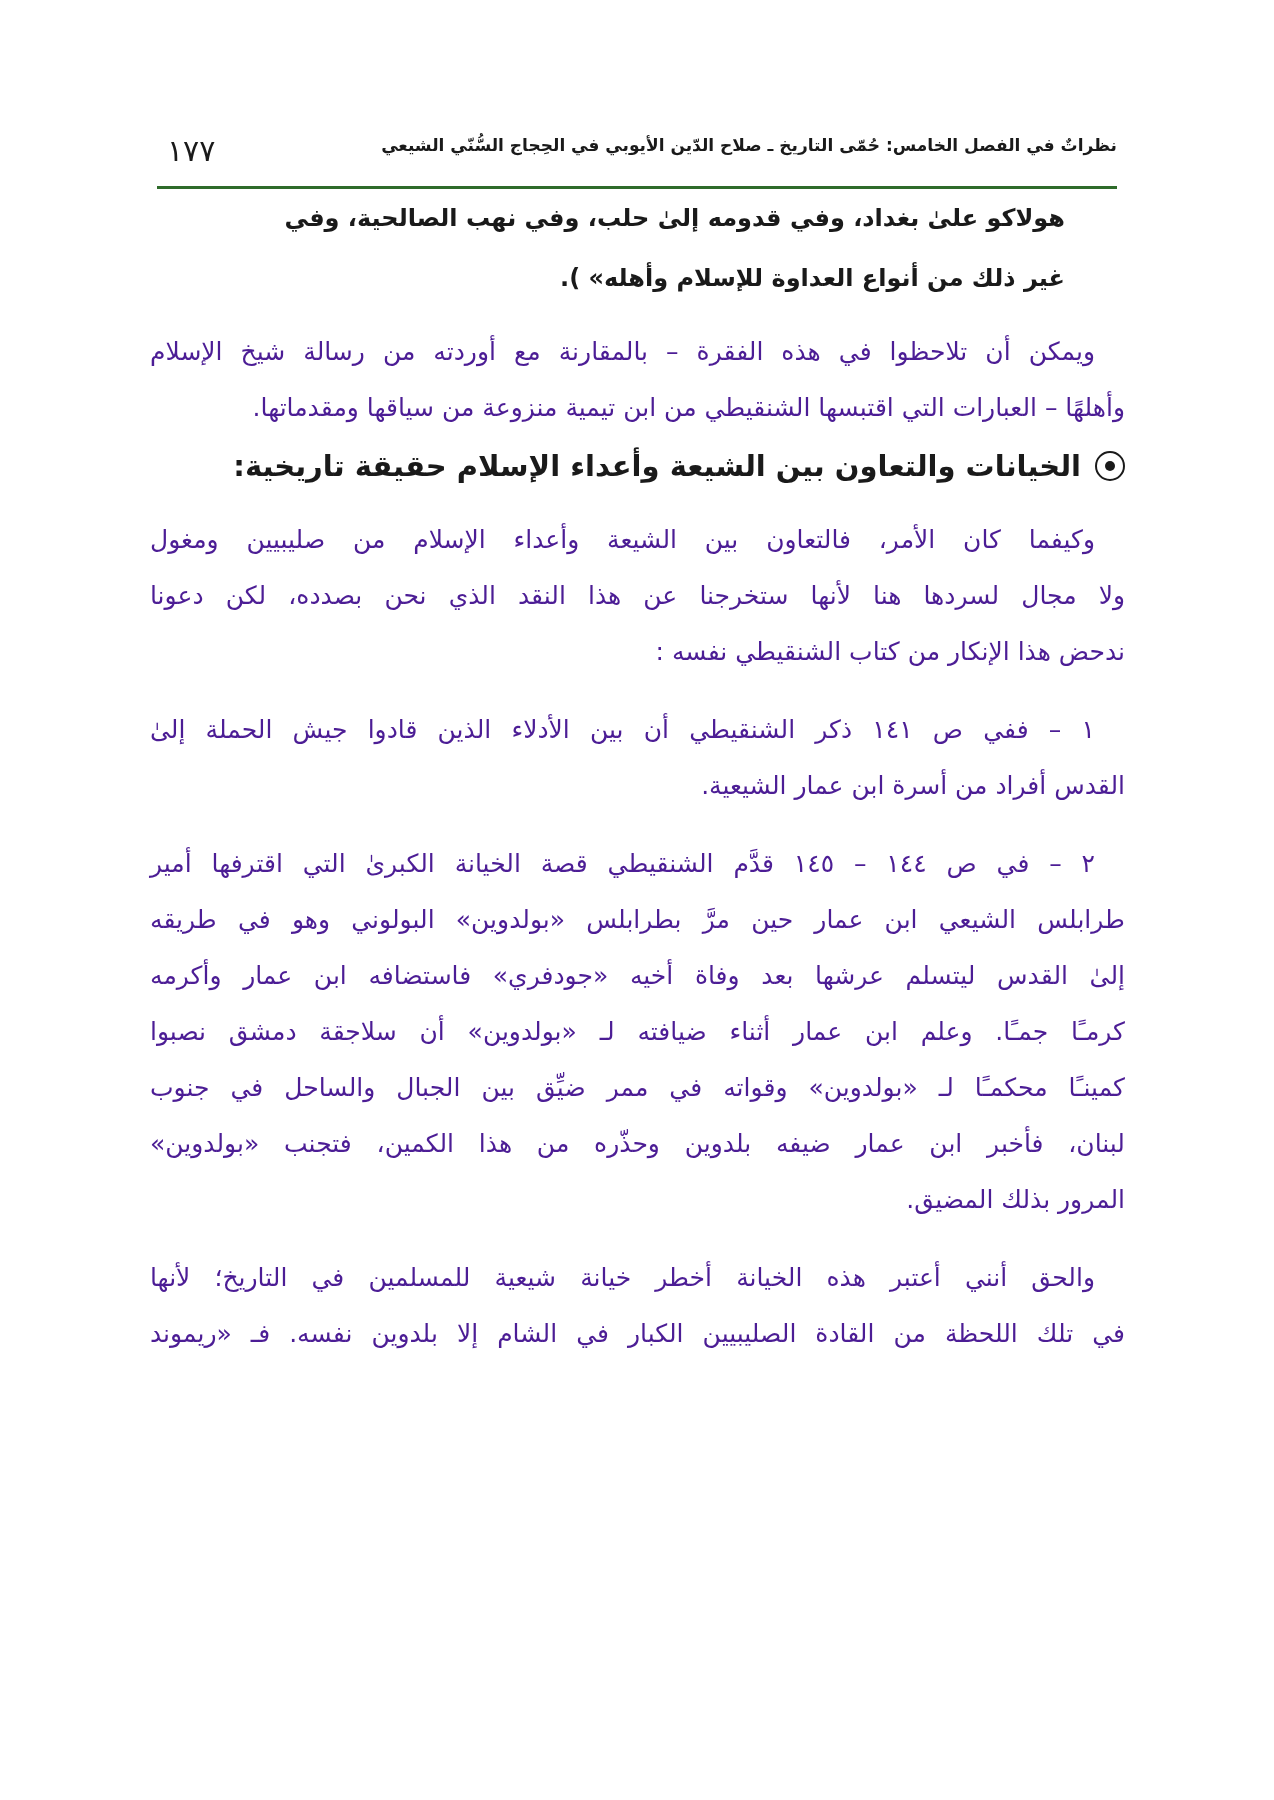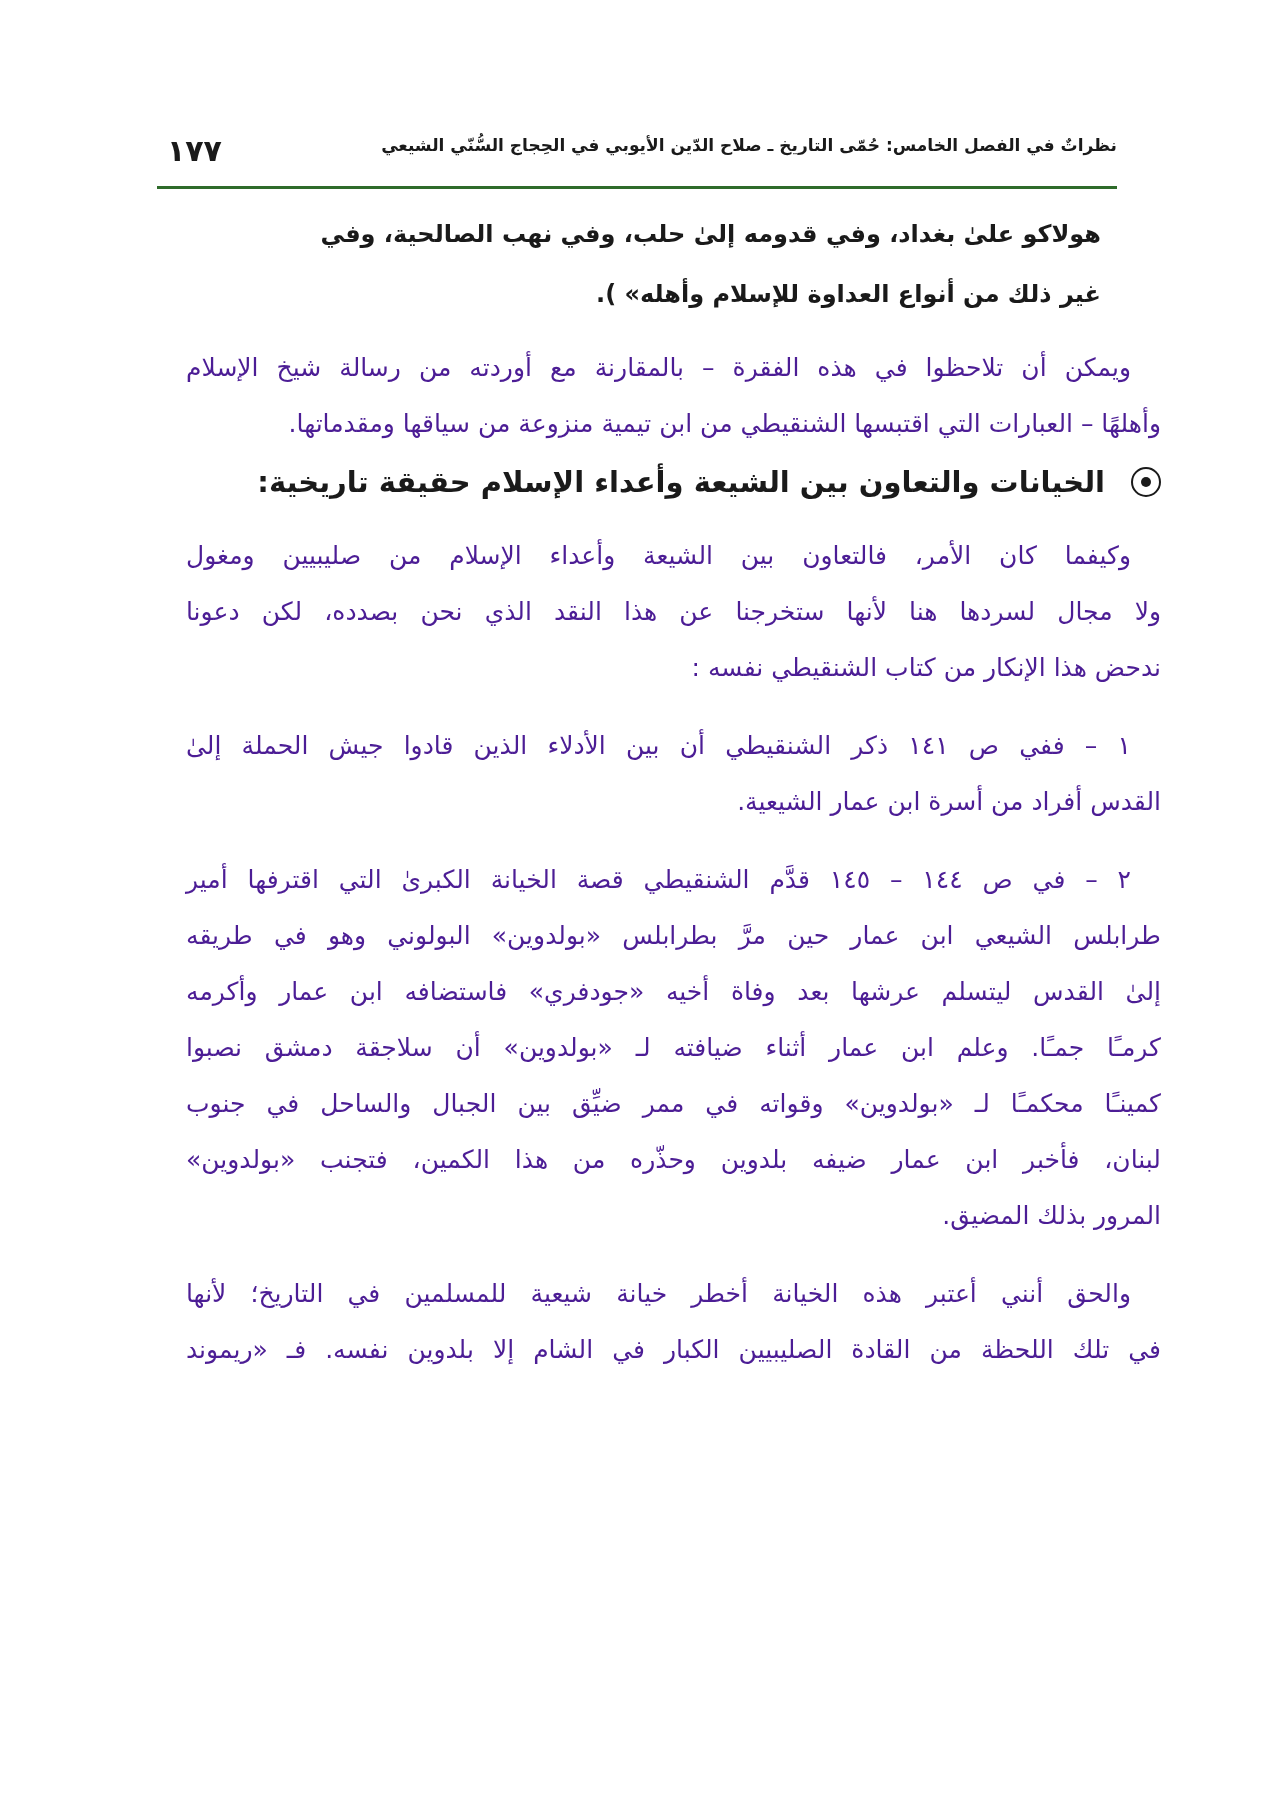--- a/index.html
+++ b/index.html
@@ -27,21 +27,21 @@
       top: 125px;
       width: 960px;
       height: 50px;
     }
     .page-number {
       position: absolute;
       left: 10px;
       top: 8px;
       font-family: "DejaVu Sans", sans-serif;
       font-size: 30px;
-      font-weight: bold;
+      font-weight: normal;
       color: #1a1a1a;
       direction: rtl;
     }
     .header-title {
       position: absolute;
       right: 0;
       top: 10px;
       direction: rtl;
       font-family: "DejaVu Sans", sans-serif;
       font-size: 17px;
@@ -53,26 +53,25 @@
       position: absolute;
       left: 157px;
       top: 186px;
       width: 960px;
       height: 3px;
       background: #2e6b2a;
     }
     .content {
       position: absolute;
       left: 150px;
-      top: 204px;
+      top: 188px;
       width: 975px;
       direction: rtl;
       text-align: justify;
       text-align-last: right;
-      margin-left: 36px;
     }
     .quote {
       margin: 0;
       padding-right: 60px;
       padding-left: 60px;
       font-family: "DejaVu Sans", sans-serif;
       font-weight: bold;
       font-size: 24px;
       line-height: 60px;
       color: #1a1a1a;
@@ -99,21 +98,21 @@
     .gap-md { height: 22px; }
     .section-heading {
       margin: 0;
       font-family: "DejaVu Sans", sans-serif;
       font-weight: bold;
       font-size: 29px;
       line-height: 60px;
       color: #1a1a1a;
       display: flex;
       align-items: center;
-      gap: 26px;
+      gap: 14px;
     }
     .bullet-icon {
       display: inline-block;
       width: 26px;
       height: 26px;
       border: 2px solid #1a1a1a;
       border-radius: 50%;
       position: relative;
       flex: 0 0 auto;
     }

